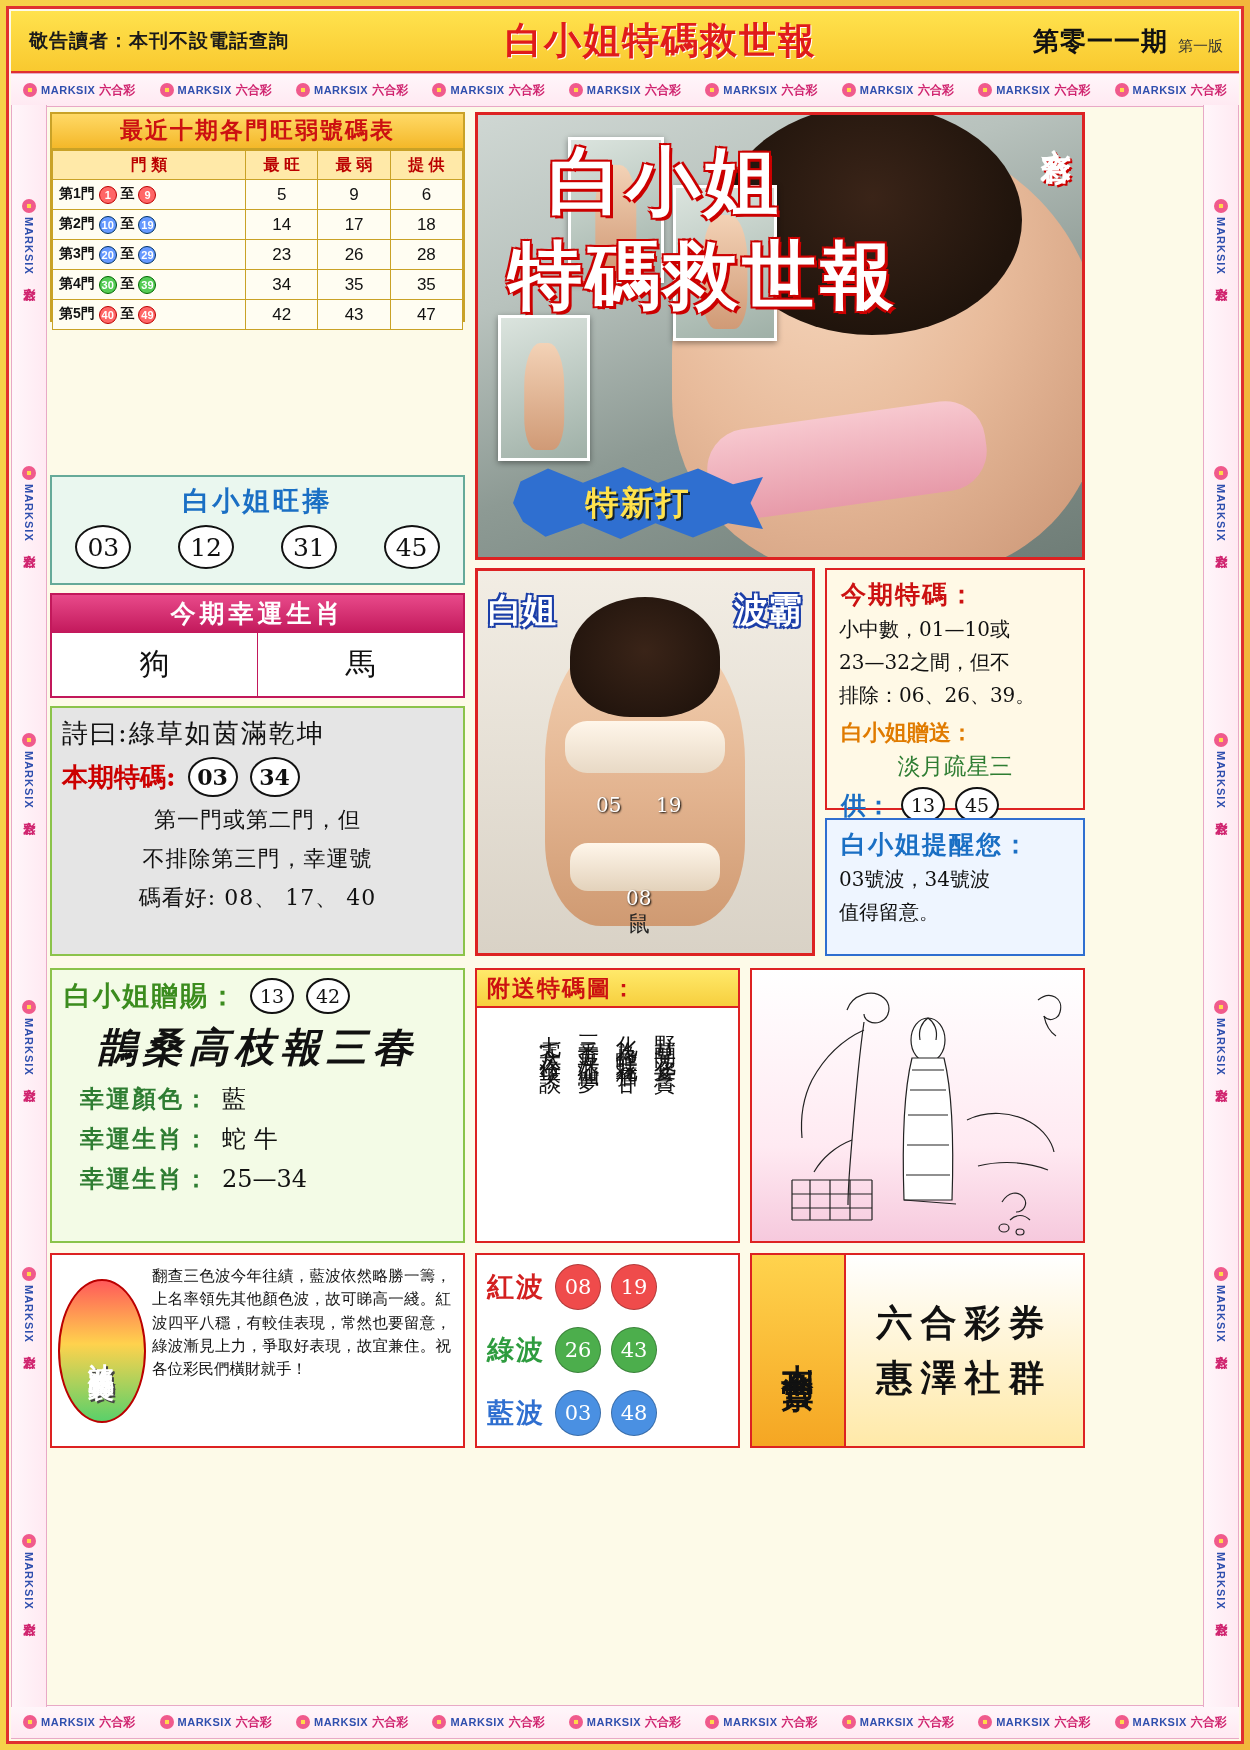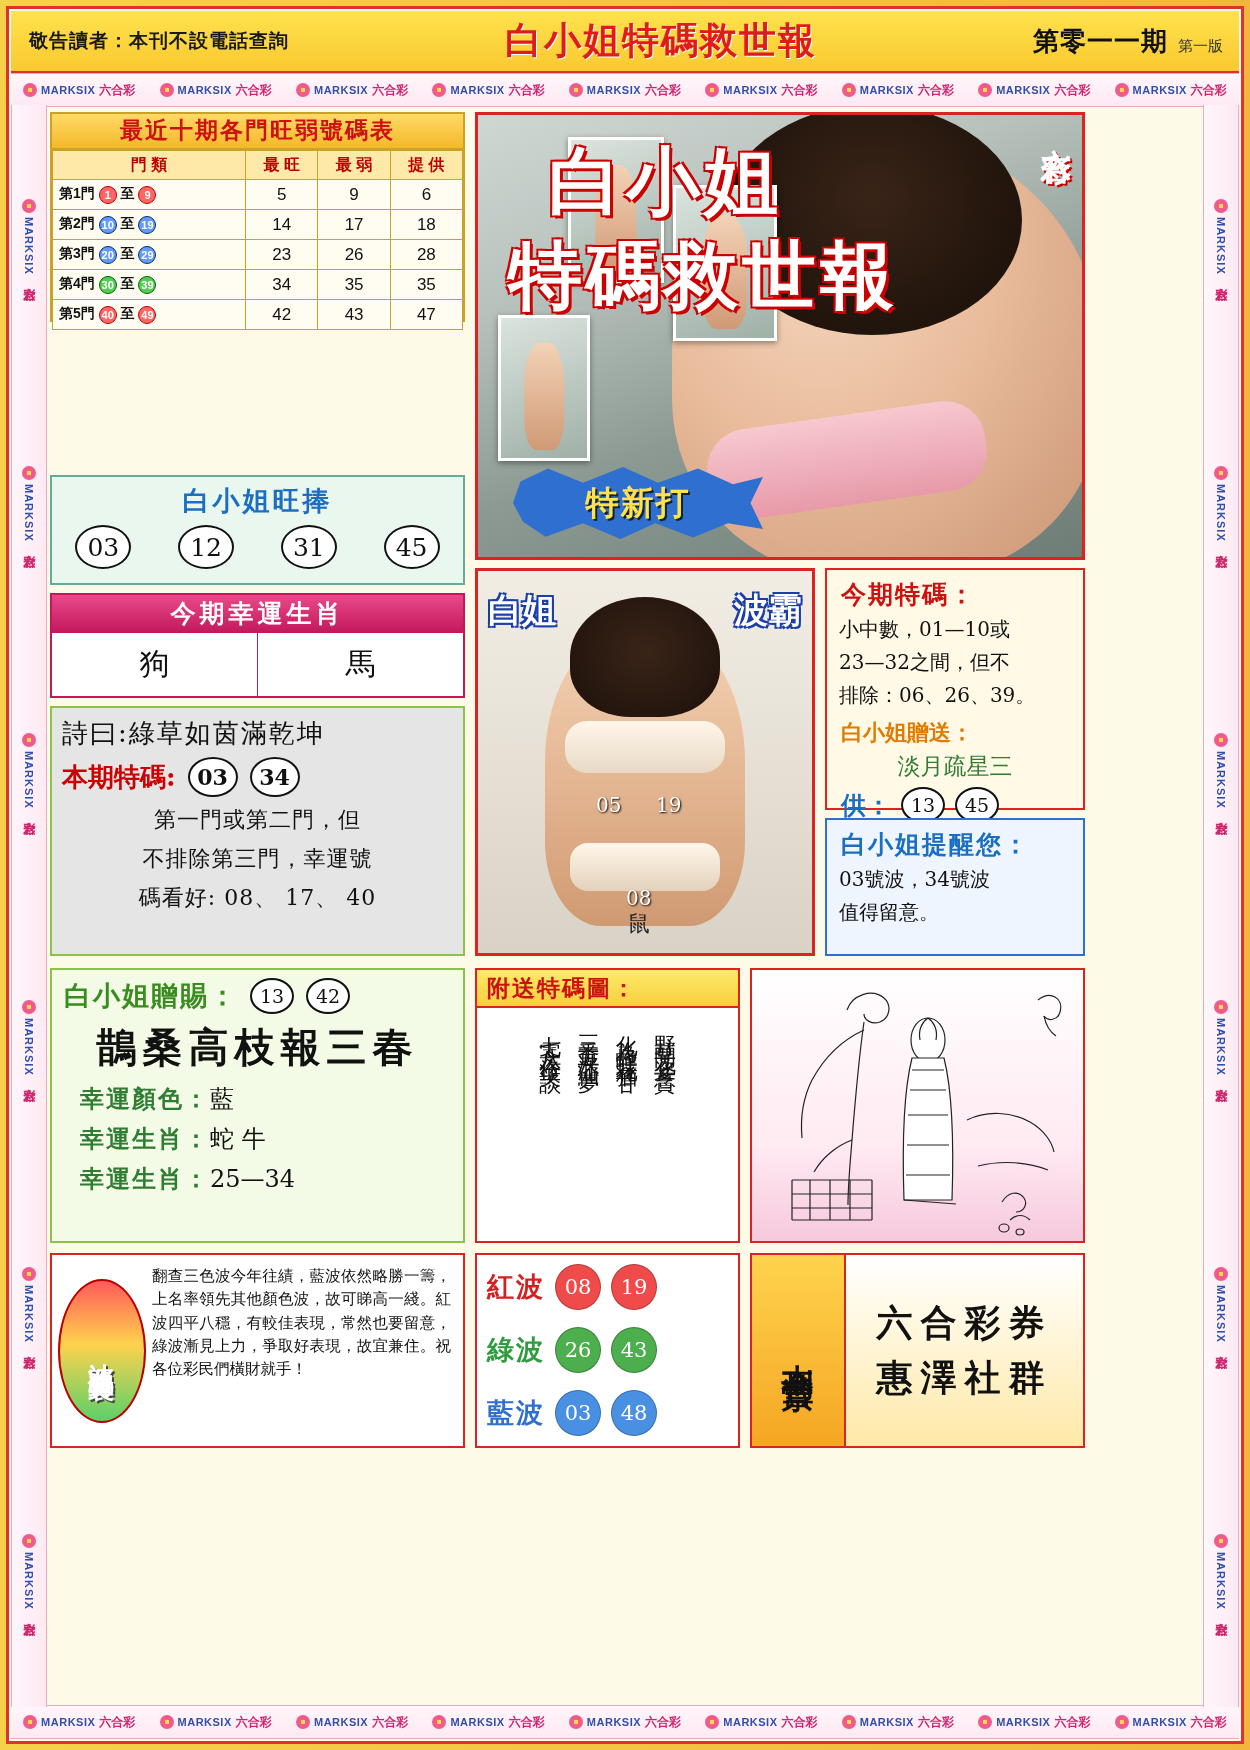--- a/index.html
+++ b/index.html
@@ -292,23 +292,23 @@
   .rb-give{display:flex;align-items:center;gap:10px;padding:2px 0 0 14px;}
   .rb-give .gl{font-size:25px;color:#1a6fc4;font-weight:bold;font-family:"DejaVu Serif",serif;}
   .ball.xs{width:40px;height:32px;font-size:19px;}
 
   
   #gift-box{left:0;top:856px;width:415px;height:275px;border:2px solid #8bc34a;background:#f3fbe6;}
   .gift-h{display:flex;align-items:center;gap:12px;padding:8px 0 0 12px;}
   .gift-h .t{font-size:27px;font-weight:bold;color:#3b8c1e;font-family:"DejaVu Serif",serif;letter-spacing:2px;}
   .gift-big{
     text-align:center;font-size:40px;font-weight:bold;color:#111;
-    font-family:"DejaVu Serif",serif;letter-spacing:6px;padding-top:6px;
-  }
-  .gift-row{display:flex;align-items:center;padding:8px 0 0 28px;gap:0;}
+    font-family:"DejaVu Serif",serif;letter-spacing:6px;padding-top:6px;font-style:italic;
+  }
+  .gift-row{display:flex;align-items:center;padding:8px 0 0 28px;gap:12px;}
   .gift-row .k{font-size:24px;color:#2e7d32;font-weight:bold;font-family:"DejaVu Serif",serif;letter-spacing:2px;}
   .gift-row .v{font-size:24px;color:#111;font-family:"DejaVu Serif",serif;}
 
   
   #fs-box{left:425px;top:856px;width:265px;height:275px;border:2px solid #d22;background:#fff;}
   .fs-h{
     height:36px;line-height:36px;background:linear-gradient(180deg,#ffe96a,#f7cf3e);
     border-bottom:2px solid #d22;color:#cc1111;font-weight:bold;font-size:23px;
     padding-left:10px;font-family:"DejaVu Serif",serif;letter-spacing:2px;
   }

